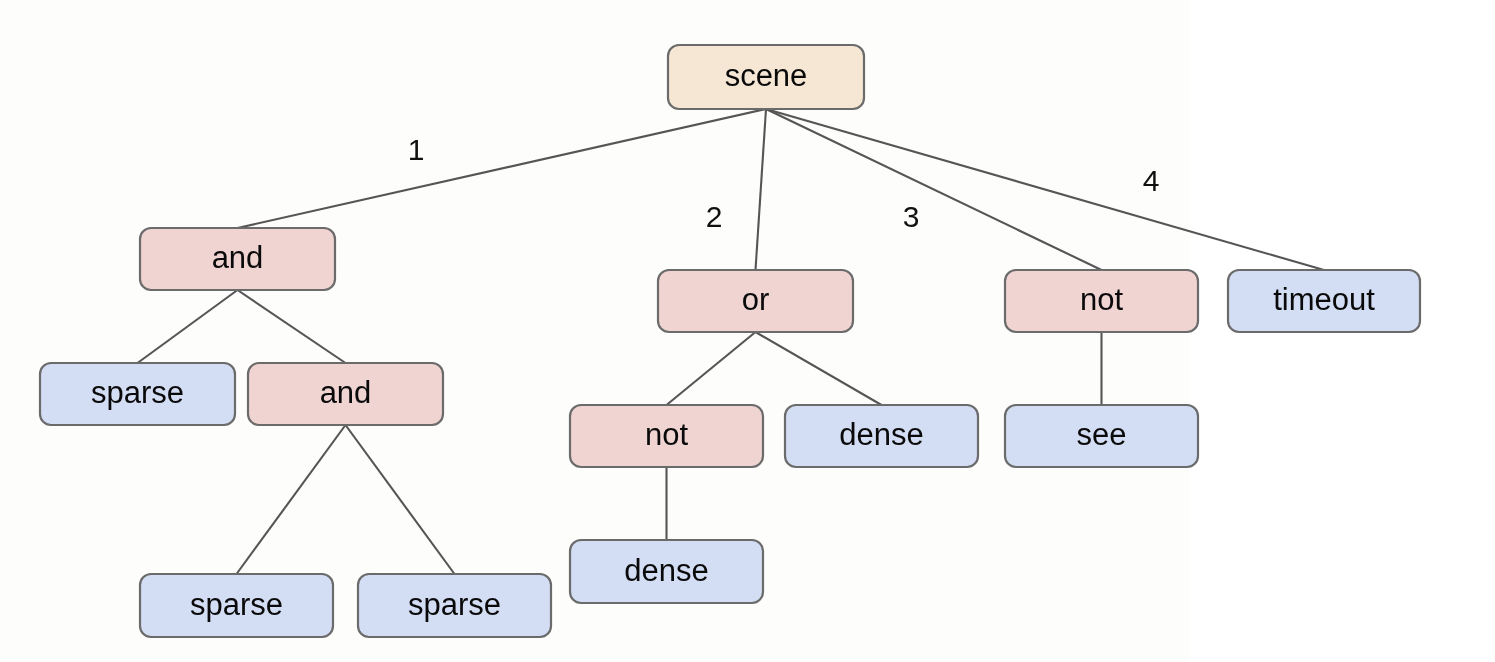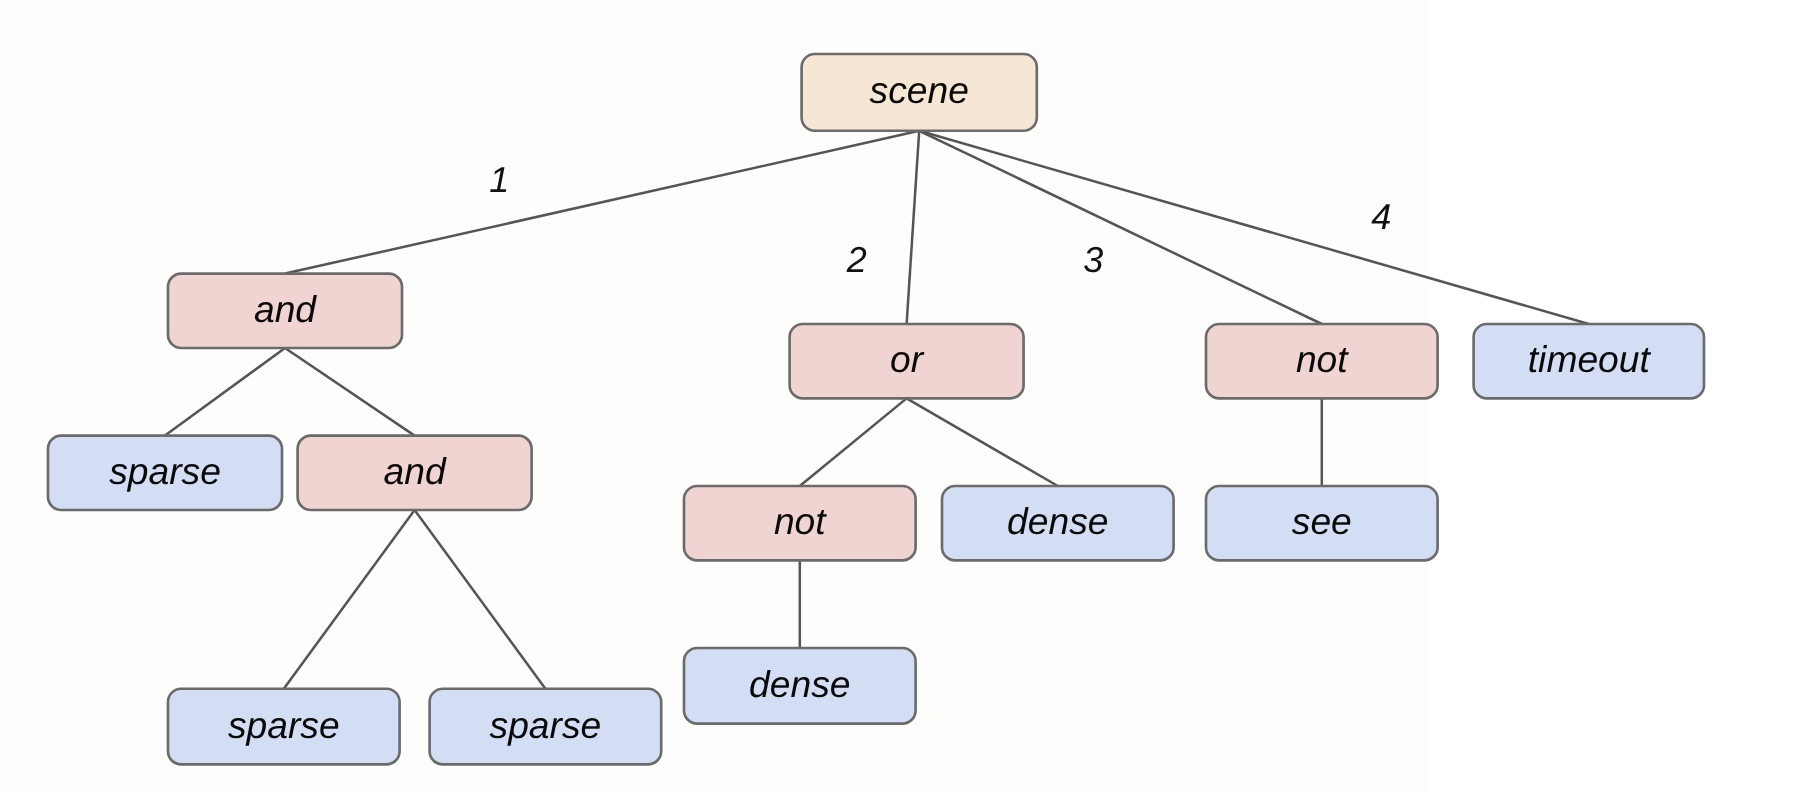--- a/index.html
+++ b/index.html
@@ -11,21 +11,20 @@
     width: 1495px;
     height: 662px;
     font-family: "Liberation Sans", sans-serif;
     overflow: hidden;
   }
   #diagram-root {
     position: relative;
     width: 1189px;
     height: 662px;
     background: #fdfdfc;
-    font-style: italic;
   }
   svg#tree-svg {
     position: absolute;
     top: 0;
     left: 0;
     width: 1495px;
     height: 662px;
     display: block;
   }
   .node-rect {

